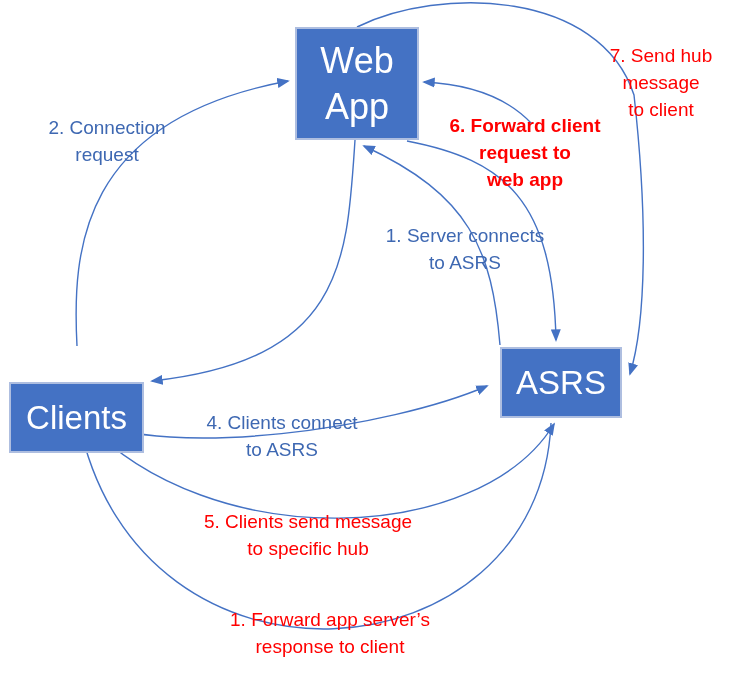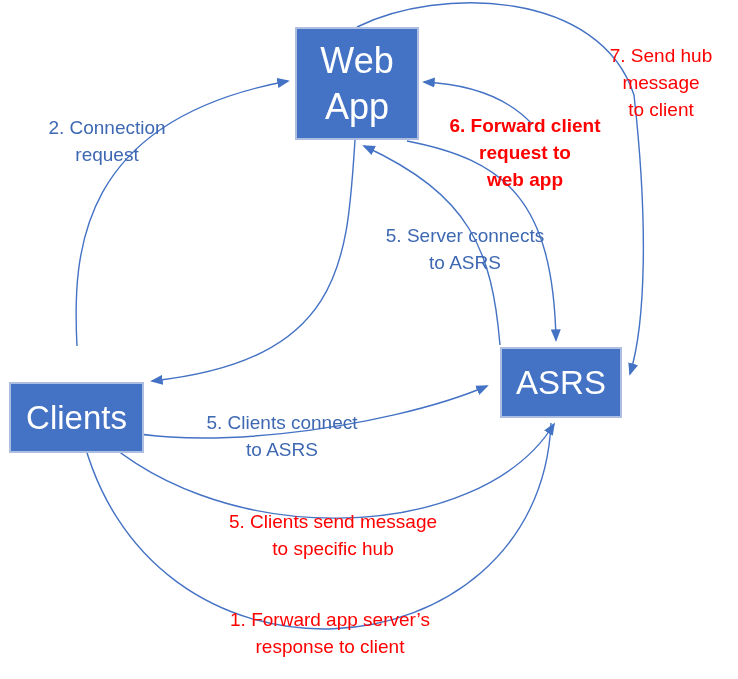--- a/index.html
+++ b/index.html
@@ -30,21 +30,21 @@
     line-height:27px;
     text-align:center;
     white-space:pre-line;
   }
   .lbl-blue{color:#3E68B2;}
   .lbl-red{color:#FF0000;}
   #lbl-step2{left:-3px;top:114px;width:220px;}
   #lbl-step1{left:355px;top:222px;width:220px;}
   #lbl-step3{left:210px;top:298px;width:220px;}
   #lbl-step4{left:172px;top:409px;width:220px;}
-  #lbl-step5{left:213px;top:508px;width:240px;}
+  #lbl-step5{left:188px;top:508px;width:240px;}
   #lbl-step6{left:415px;top:112px;width:220px;font-weight:bold;}
   #lbl-step7{left:551px;top:42px;width:220px;}
   #lbl-step8{left:210px;top:606px;width:240px;}
 </style>
 </head>
 <body>
 
 <div id="canvas">
 
   <svg id="arrow-layer" viewBox="0 0 738 679" xmlns="http://www.w3.org/2000/svg">
@@ -63,25 +63,25 @@
       <path d="M85,419 C170,460 390,428 487,386" marker-end="url(#arr)"></path>
       <path d="M85,421 C210,555 480,545 554,424" marker-end="url(#arr)"></path>
       <path d="M551,423 C540,680 140,715 79,422" marker-end="url(#arr)"></path>
     </g>
   </svg>
 
   <div id="node-webapp" class="node">Web App</div>
   <div id="node-clients" class="node">Clients</div>
   <div id="node-asrs" class="node">ASRS</div>
 
-  <div id="lbl-step1" class="lbl lbl-blue">5. Server connects
+  <div id="lbl-step1" class="lbl lbl-blue">1. Server connects
 to ASRS</div>
   <div id="lbl-step2" class="lbl lbl-blue">2. Connection
 request</div>
-  <div id="lbl-step4" class="lbl lbl-blue">5. Clients connect
+  <div id="lbl-step4" class="lbl lbl-blue">4. Clients connect
 to ASRS</div>
   <div id="lbl-step5" class="lbl lbl-red">5. Clients send message
 to specific hub</div>
   <div id="lbl-step6" class="lbl lbl-red">6. Forward client
 request to
 web app</div>
   <div id="lbl-step7" class="lbl lbl-red">7. Send hub
 message
 to client</div>
   <div id="lbl-step8" class="lbl lbl-red">1. Forward app server’s

